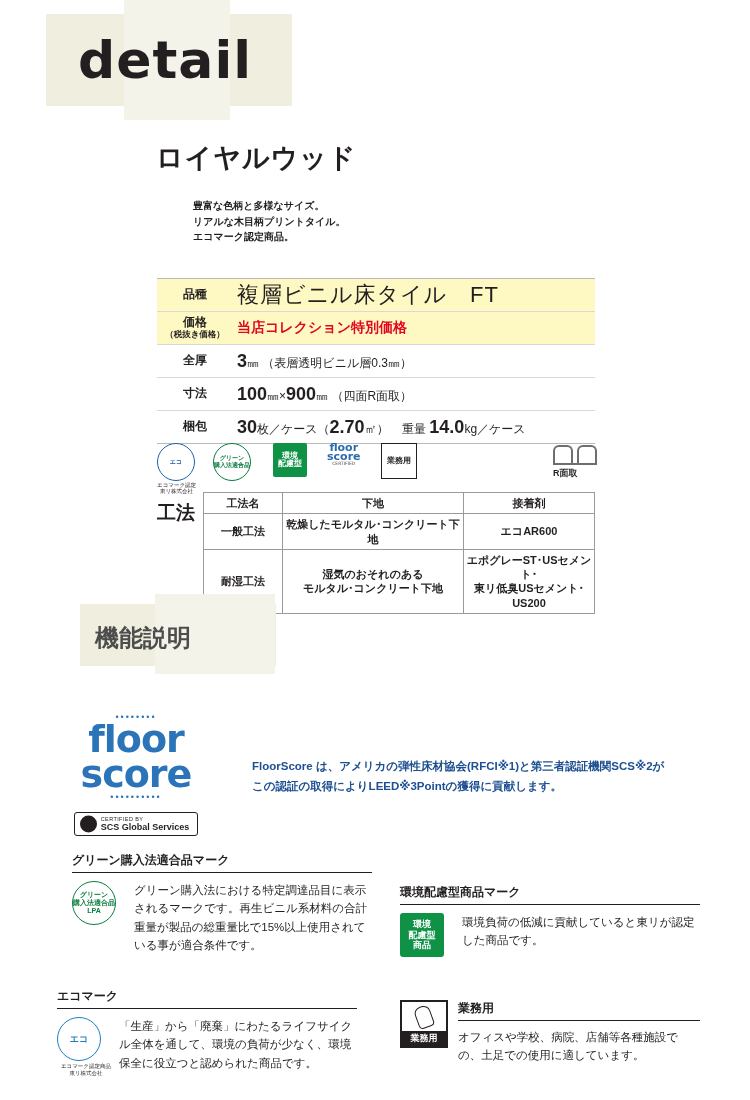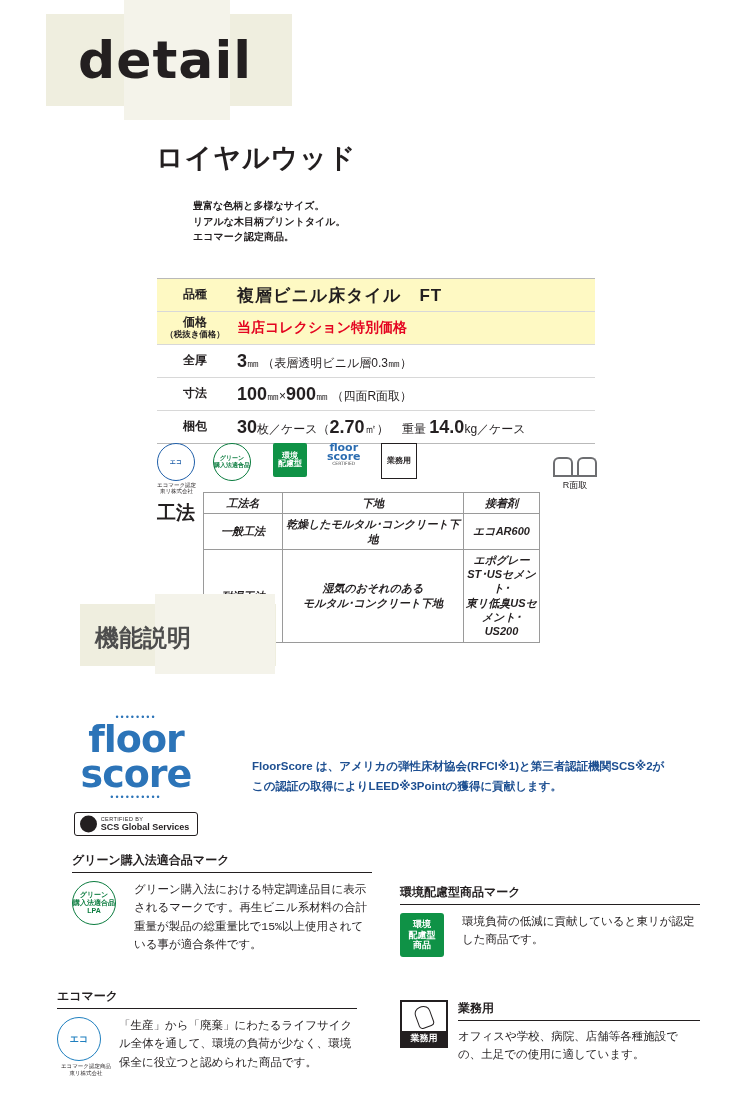--- a/index.html
+++ b/index.html
@@ -22,43 +22,43 @@
   
   .spec{position:absolute;left:157px;top:278px;width:438px;border-top:1px solid #b9b9b9;border-bottom:1px solid #b9b9b9;}
   .spec-row{display:flex;align-items:center;border-bottom:1px solid #d8d8d8;min-height:32px;}
   .spec-row:last-child{border-bottom:none;}
   .spec-row.alt{background:#fef9c3;}
   .spec-th{width:76px;flex:0 0 76px;text-align:center;font-size:12px;font-weight:bold;line-height:1.15;}
   .spec-th small{font-size:8.5px;font-weight:bold;display:block;}
   .spec-td{flex:1;font-size:12px;padding-left:4px;}
   .big{font-size:18px;font-weight:bold;}
   .red{color:#e40521;font-weight:bold;font-size:14px;text-align:center;}
-  .t-kind{font-size:17px;font-weight:bold;letter-spacing:1px;}
+  .t-kind{font-size:22px;font-weight:normal;letter-spacing:1px;}
 
   
   .marks{position:absolute;left:157px;top:443px;width:440px;height:46px;}
   .mk{position:absolute;top:0;text-align:center;}
   .mk .cap{font-size:5.5px;line-height:1.15;color:#231f20;margin-top:1px;white-space:nowrap;}
   .circle-mk{width:36px;height:36px;border-radius:50%;border:1.4px solid #0b7c3f;display:flex;align-items:center;justify-content:center;
       font-size:6px;font-weight:bold;color:#0b7c3f;text-align:center;line-height:1.1;background:#fff;}
   .circle-blue{border-color:#1f5fa9;color:#1f5fa9;}
   .sq-mk{width:34px;height:34px;border:1.6px solid #231f20;display:flex;align-items:center;justify-content:center;font-size:8px;font-weight:bold;text-align:center;line-height:1.05;background:#fff;}
   .green-sq{width:34px;height:34px;background:#0f9246;color:#fff;display:flex;align-items:center;justify-content:center;font-size:8px;font-weight:bold;text-align:center;line-height:1.05;border-radius:2px;}
   .fs-mini{font-family:"DejaVu Sans",sans-serif;color:#2b6cb0;font-size:11px;line-height:0.85;font-weight:bold;text-align:center;}
   .fs-mini small{display:block;font-size:4.5px;font-weight:normal;color:#555;letter-spacing:0;}
-  .rmen{position:absolute;right:0;top:12px;text-align:center;}
+  .rmen{position:absolute;right:0;top:0;text-align:left;font-weight:bold;}
   .rmen .shape{width:44px;height:20px;border-bottom:2px solid #6d6e71;position:relative;}
   .rmen .shape:before,.rmen .shape:after{content:"";position:absolute;bottom:0;width:16px;height:16px;border:2px solid #6d6e71;border-bottom:none;border-radius:6px 6px 0 0;}
   .rmen .shape:before{left:0;}
   .rmen .shape:after{right:0;}
   .rmen .cap{font-size:9px;margin-top:2px;}
 
   
   .method-label{position:absolute;left:157px;top:500px;font-size:19px;font-weight:bold;}
-  .method{position:absolute;left:203px;top:492px;width:337px;border:1px solid #9a9a9a;border-collapse:collapse;font-size:11px;font-style:italic;}
+  .method{position:absolute;left:203px;top:492px;width:392px;border:1px solid #9a9a9a;border-collapse:collapse;font-size:11px;}
   .method th,.method td{border:1px solid #9a9a9a;text-align:center;padding:3px 2px;line-height:1.3;font-weight:bold;}
   .method th{font-weight:bold;font-size:11px;}
   .method .c1{width:74px;}
   .method .c2{width:176px;}
 
   
   .fn-band{position:absolute;left:80px;top:604px;width:196px;height:62px;background:#efeedf;}
   .fn-band2{position:absolute;left:155px;top:594px;width:120px;height:80px;background:#f4f3ea;}
   .fn-word{position:absolute;left:95px;top:622px;font-size:24px;font-weight:bold;color:#4d4d4d;}
 
@@ -71,21 +71,21 @@
   .scs:before{content:"";position:absolute;left:5px;top:50%;transform:translateY(-50%);width:17px;height:17px;border-radius:50%;background:#231f20;}
   .scs .s1{font-size:5.5px;letter-spacing:.4px;}
   .scs .s2{font-size:9px;font-weight:bold;}
   .fs-text{position:absolute;left:252px;top:756px;width:420px;font-size:11.5px;font-weight:bold;color:#1d4f91;line-height:1.75;}
 
   
   .blk{position:absolute;width:300px;}
   .blk .hd{font-size:12px;font-weight:bold;border-bottom:1px solid #231f20;padding-bottom:3px;}
   .blk .body{display:flex;margin-top:8px;}
   .blk .icon{flex:0 0 58px;text-align:center;}
-  .blk .txt{font-size:11.5px;line-height:1.6;padding-left:4px;font-family:Liberation Mono, monospace;}
+  .blk .txt{font-size:11.5px;line-height:1.6;padding-left:4px;}
   .blk .cap{font-size:5.5px;line-height:1.2;margin-top:2px;}
   .hd-inline{font-size:12px;font-weight:bold;border-bottom:1px solid #231f20;padding-bottom:3px;}
 
   .b-green{display:inline-block;width:42px;height:42px;border-radius:50%;border:1.6px solid #0b7c3f;color:#0b7c3f;font-size:7px;font-weight:bold;line-height:1.1;display:flex;align-items:center;justify-content:center;text-align:center;}
   .b-eco{display:inline-block;width:42px;height:42px;border-radius:50%;border:1.6px solid #1f7fbf;color:#1f7fbf;font-size:9px;font-weight:bold;display:flex;align-items:center;justify-content:center;text-align:center;}
   .b-kankyo{width:44px;height:44px;background:#0f9246;color:#fff;border-radius:3px;font-size:9px;font-weight:bold;display:flex;align-items:center;justify-content:center;text-align:center;line-height:1.15;}
   .b-gyomu{width:44px;height:44px;border:2px solid #231f20;font-size:10px;font-weight:bold;display:flex;align-items:flex-end;justify-content:center;text-align:center;background:#fff;position:relative;}
   .b-gyomu span{display:block;width:100%;background:#231f20;color:#fff;font-size:9px;padding:1px 0;}
   .shoe{position:absolute;top:4px;left:50%;transform:translateX(-50%) rotate(-20deg);width:14px;height:20px;border:1.6px solid #231f20;border-radius:7px 7px 4px 4px;}
 </style>

